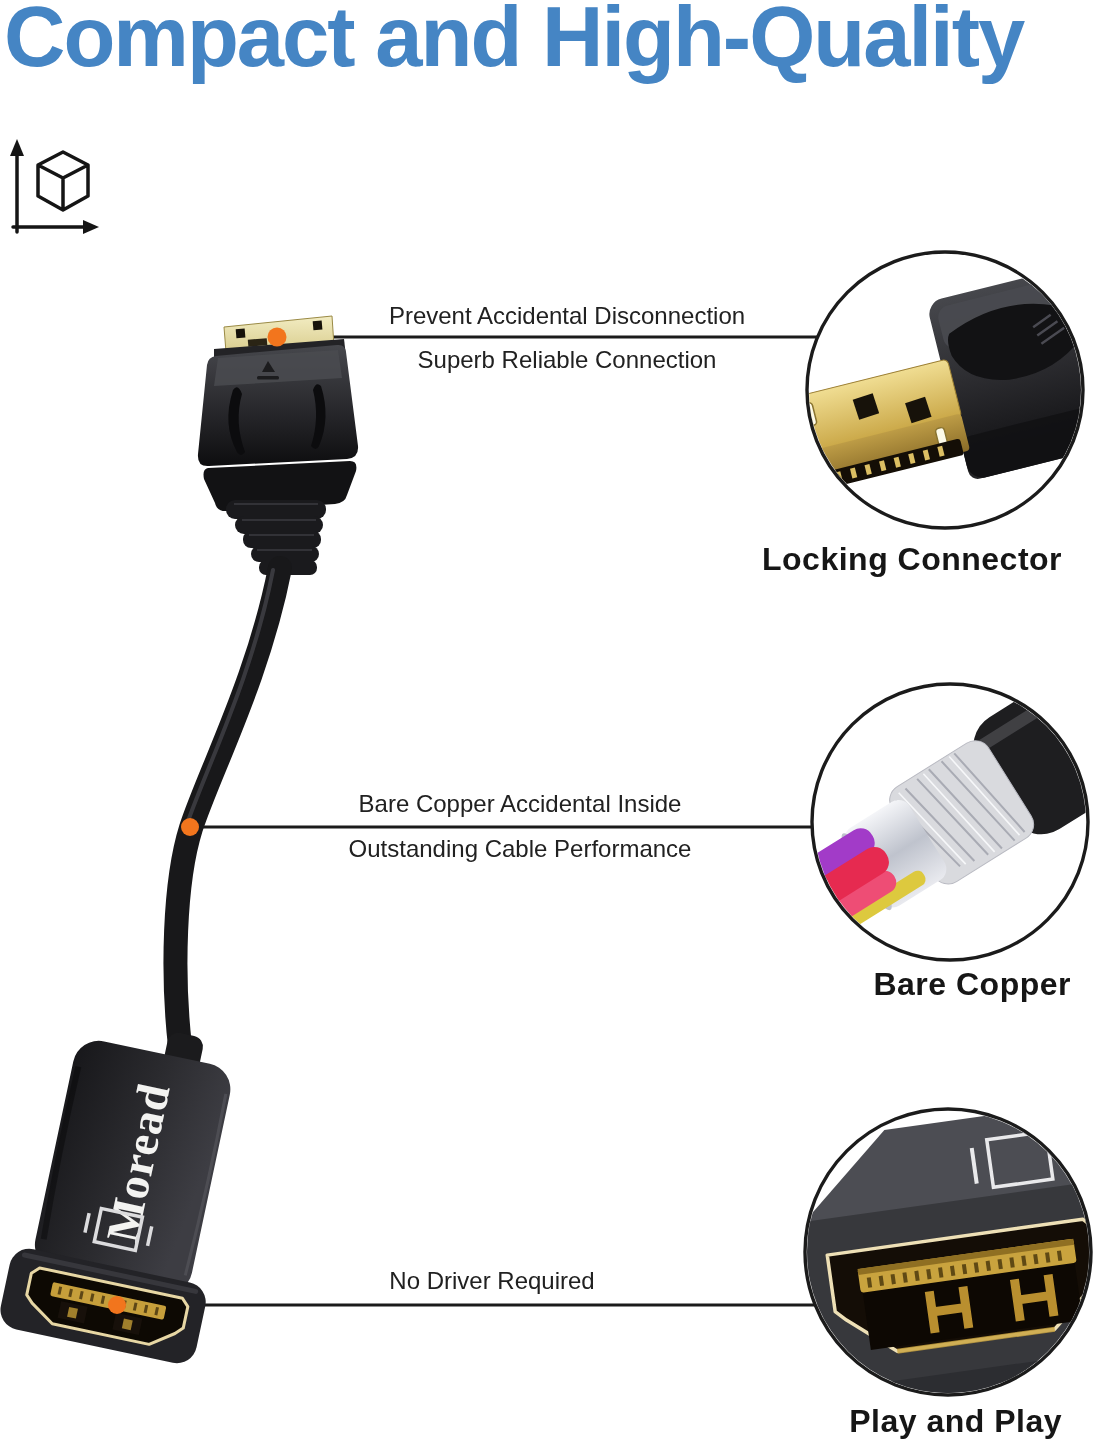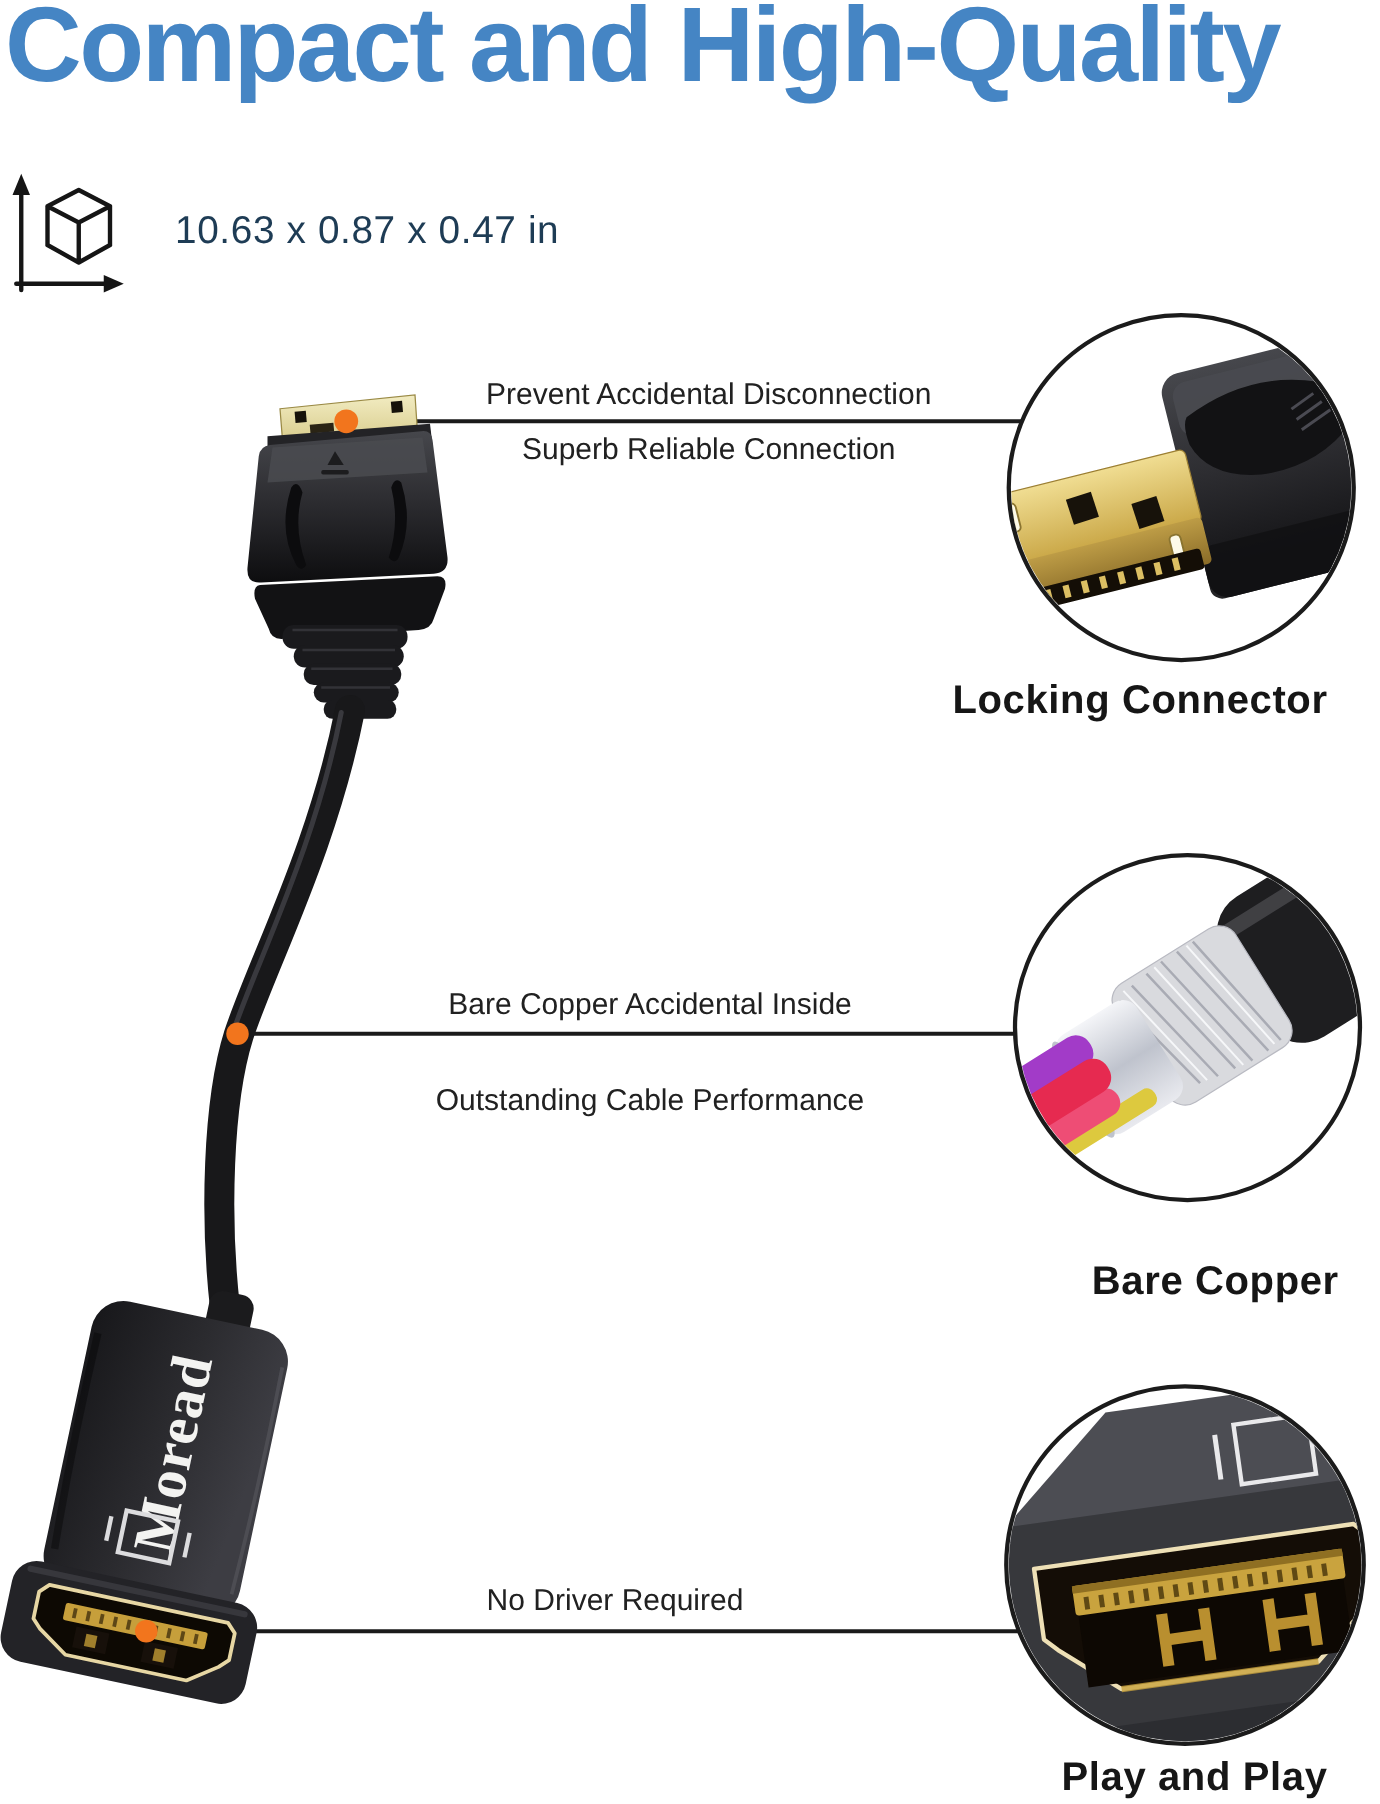--- a/index.html
+++ b/index.html
@@ -7,25 +7,25 @@
          font-family:"Liberation Sans",sans-serif;}
   #stage svg{position:absolute;left:0;top:0;}
   .abs{position:absolute;}
   .page-title{left:4px;top:-10px;width:1100px;font-size:85px;font-weight:bold;
               letter-spacing:-2px;color:var(--title-text,#4585c4);white-space:nowrap;line-height:1.1;}
   .dims-value{left:140px;top:168px;font-size:31px;color:var(--dimensions-text,#1e3c55);
               letter-spacing:0.5px;white-space:nowrap;line-height:1;}
   .callout{width:540px;text-align:center;font-size:24px;color:var(--callout-text,#212121);
            line-height:1.15;white-space:nowrap;}
   .co1a{left:297px;top:302px;} .co1b{left:297px;top:346px;}
-  .co2a{left:250px;top:790px;} .co2b{left:250px;top:835px;margin-top:32px;}
+  .co2a{left:250px;top:790px;} .co2b{left:250px;top:835px;}
   .co3a{left:222px;top:1267px;} .co3b{left:222px;top:1311px;}
   .feature{width:300px;text-align:right;font-size:32px;font-weight:bold;
            color:var(--feature-label-text,#161616);letter-spacing:0.5px;white-space:nowrap;}
-  .f1{left:762px;top:541px;} .f2{left:771px;top:966px;margin-top:40px;} .f3{left:762px;top:1403px;}
+  .f1{left:762px;top:541px;} .f2{left:771px;top:966px;} .f3{left:762px;top:1403px;}
   
   .callout-line{stroke:var(--line,#1b1b1b);stroke-width:3.2;}
   .detail-circle-fill{fill:#ffffff;}
   .detail-circle{fill:none;stroke:var(--line,#1b1b1b);stroke-width:3.4;}
   .dot{fill:var(--accent-dot,#f2751d);}
   .brand{fill:var(--brand-text,#f3f3f1);font-family:"Liberation Serif",serif;
          font-weight:bold;font-size:46px;letter-spacing:1px;}
   .wire-icon{stroke:#151515;stroke-width:3.5;fill:none;stroke-linejoin:round;stroke-linecap:round;}
 </style>
 </head>
@@ -250,21 +250,20 @@
       <rect x="155" y="1317" width="9" height="10" fill="#a07f2c"></rect>
     </g>
   </g>
 
   <circle class="dot" cx="277" cy="337" r="9.5"></circle>
   <circle class="dot" cx="190" cy="827" r="9"></circle>
   <circle class="dot" cx="117" cy="1305" r="9"></circle>
 </svg>
 
   <div class="abs page-title">Compact and High-Quality</div>
-  <div class="abs dims-value">10.63 x 0.87 x 0.47 in</div>
 
   <div class="abs callout co1b">Superb Reliable Connection</div>
   <div class="abs callout co1a">Prevent Accidental Disconnection</div>
   <div class="abs callout co2a">Bare Copper Accidental Inside</div>
   <div class="abs callout co2b">Outstanding Cable Performance</div>
   <div class="abs callout co3a">No Driver Required</div>
 
   <div class="abs feature f1">Locking Connector</div>
   <div class="abs feature f2">Bare Copper</div>
   <div class="abs feature f3">Play and Play</div>

